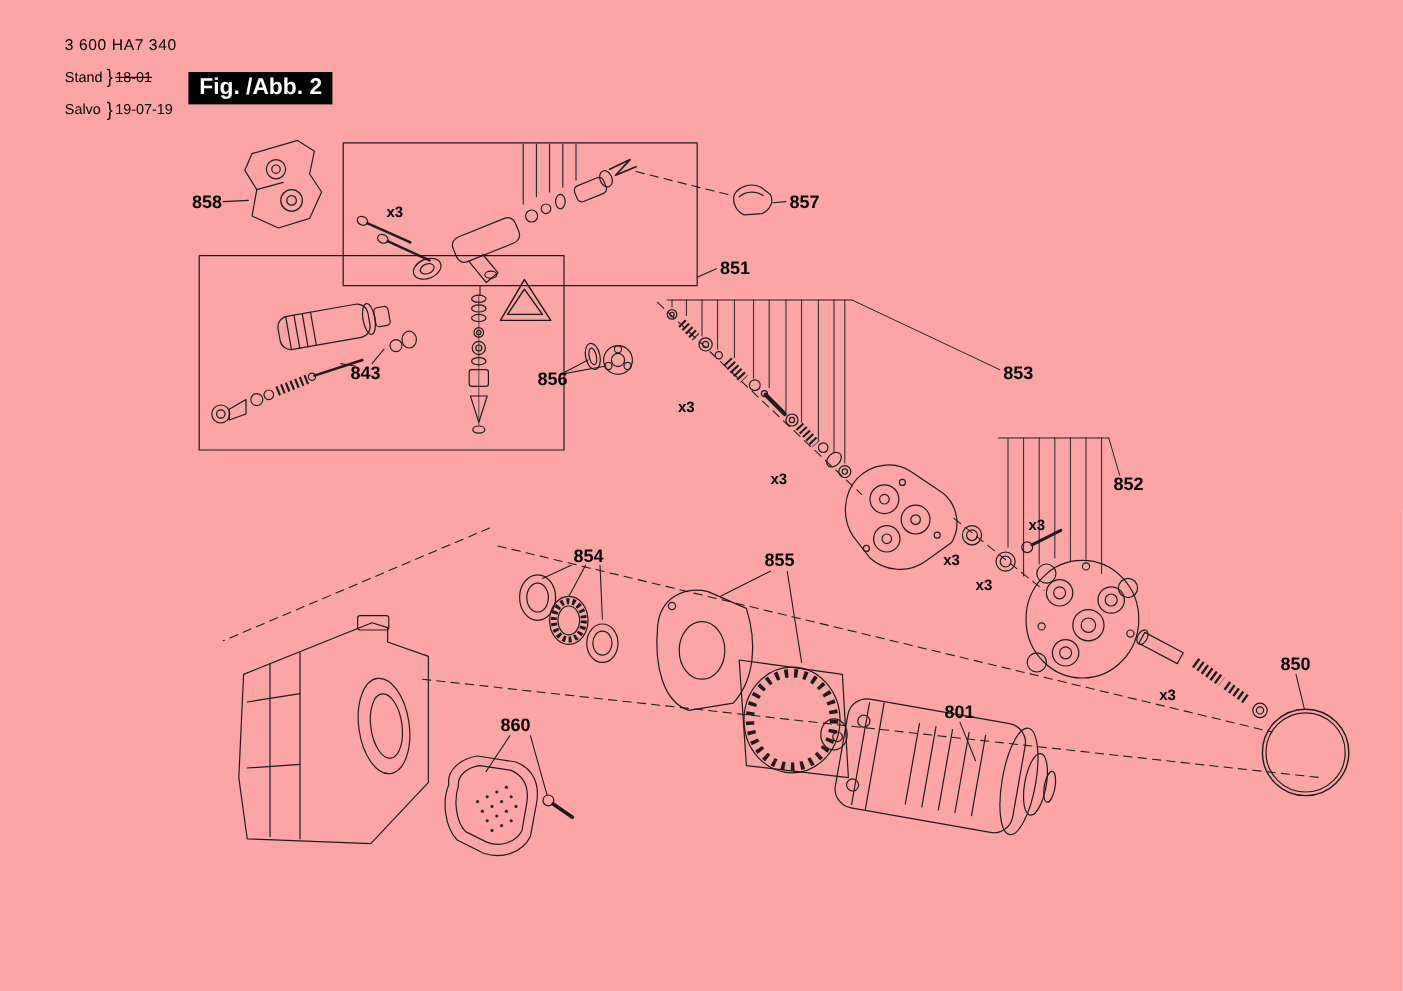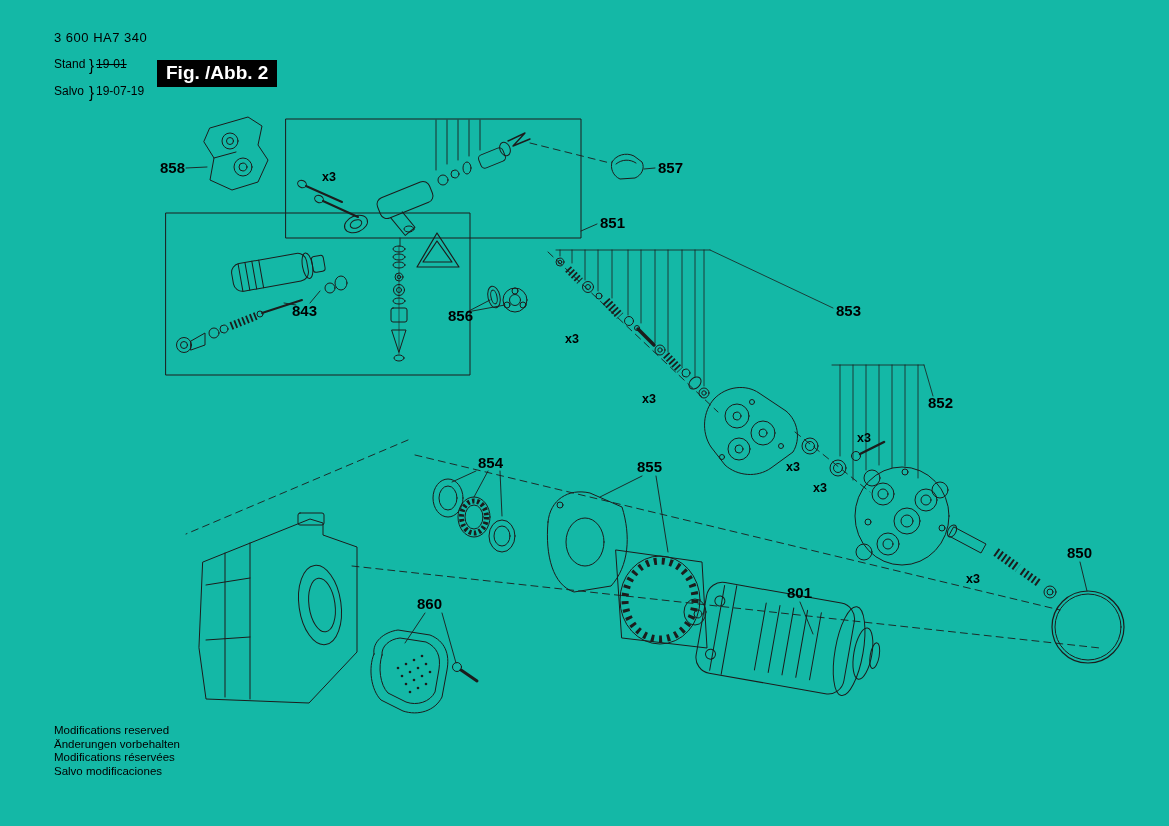--- a/index.html
+++ b/index.html
@@ -1,17 +1,17 @@
 <!DOCTYPE html>
 <html><head>
 <meta charset="utf-8">
 <style>
   * { margin:0; padding:0; box-sizing:border-box; }
   body { background:#ffffff; }
-  .page { position:relative; width:1169px; height:826px; background:#14b8a6;
+  .page { position:relative; width:1169px; height:826px; background:#fca5a5;
           font-family:"Liberation Sans", sans-serif; color:#000; overflow:hidden; }
   .hdr { position:absolute; left:54px; top:30px; }
   .part-no { font-size:13px; letter-spacing:.5px; margin-bottom:10px; }
   .hdr-row { display:flex; align-items:flex-start; font-size:12px; line-height:15px;margin-top:12px; }
   .hdr-row .lbl { width:35px; }
   .hdr-row .brace { font-size:15px; margin-right:2px; transform:scaleY(1.1); }
   .strike { text-decoration:line-through; }
   .fig-badge { position:absolute; left:157px; top:60px; background:#000; color:#fff;
                font-weight:bold; font-size:19px; padding:2px 9px 3px; }
   .ftr { position:absolute; left:54px; top:724px; font-size:11.5px; line-height:13.5px; }
@@ -20,36 +20,30 @@
 </head>
 <body>
 
 <div class="page">
 
   <div class="hdr">
     <div class="part-no">3 600 HA7 340</div>
     <div class="hdr-row">
       <span class="lbl">Stand</span>
       <span class="brace">}</span>
-      <span class="strike">19-01</span>
+      <span class="strike">18-01</span>
     </div>
     <div class="hdr-row">
       <span class="lbl">Salvo</span>
       <span class="brace">}</span>
       <span>19-07-19</span>
     </div>
   </div>
   <div class="fig-badge">Fig. /Abb. 2</div>
 
-  <div class="ftr">
-    <div>Modifications reserved</div>
-    <div>Änderungen vorbehalten</div>
-    <div>Modifications réservées</div>
-    <div>Salvo modificaciones</div>
-  </div>
 
   <svg class="diagram" width="1169" height="826" viewBox="0 0 1169 826">
     <g stroke="#1c1c1c" fill="none" stroke-width="1" stroke-linejoin="round" stroke-linecap="round">
 
       <g stroke-dasharray="7 5" stroke-width="0.9">
         <line x1="408" y1="440" x2="186" y2="534"></line>
         <line x1="352" y1="566" x2="1100" y2="648"></line>
         <line x1="415" y1="455" x2="1060" y2="610"></line>
         <line x1="548" y1="252" x2="718" y2="412"></line>
         <line x1="795" y1="432" x2="870" y2="492"></line>

